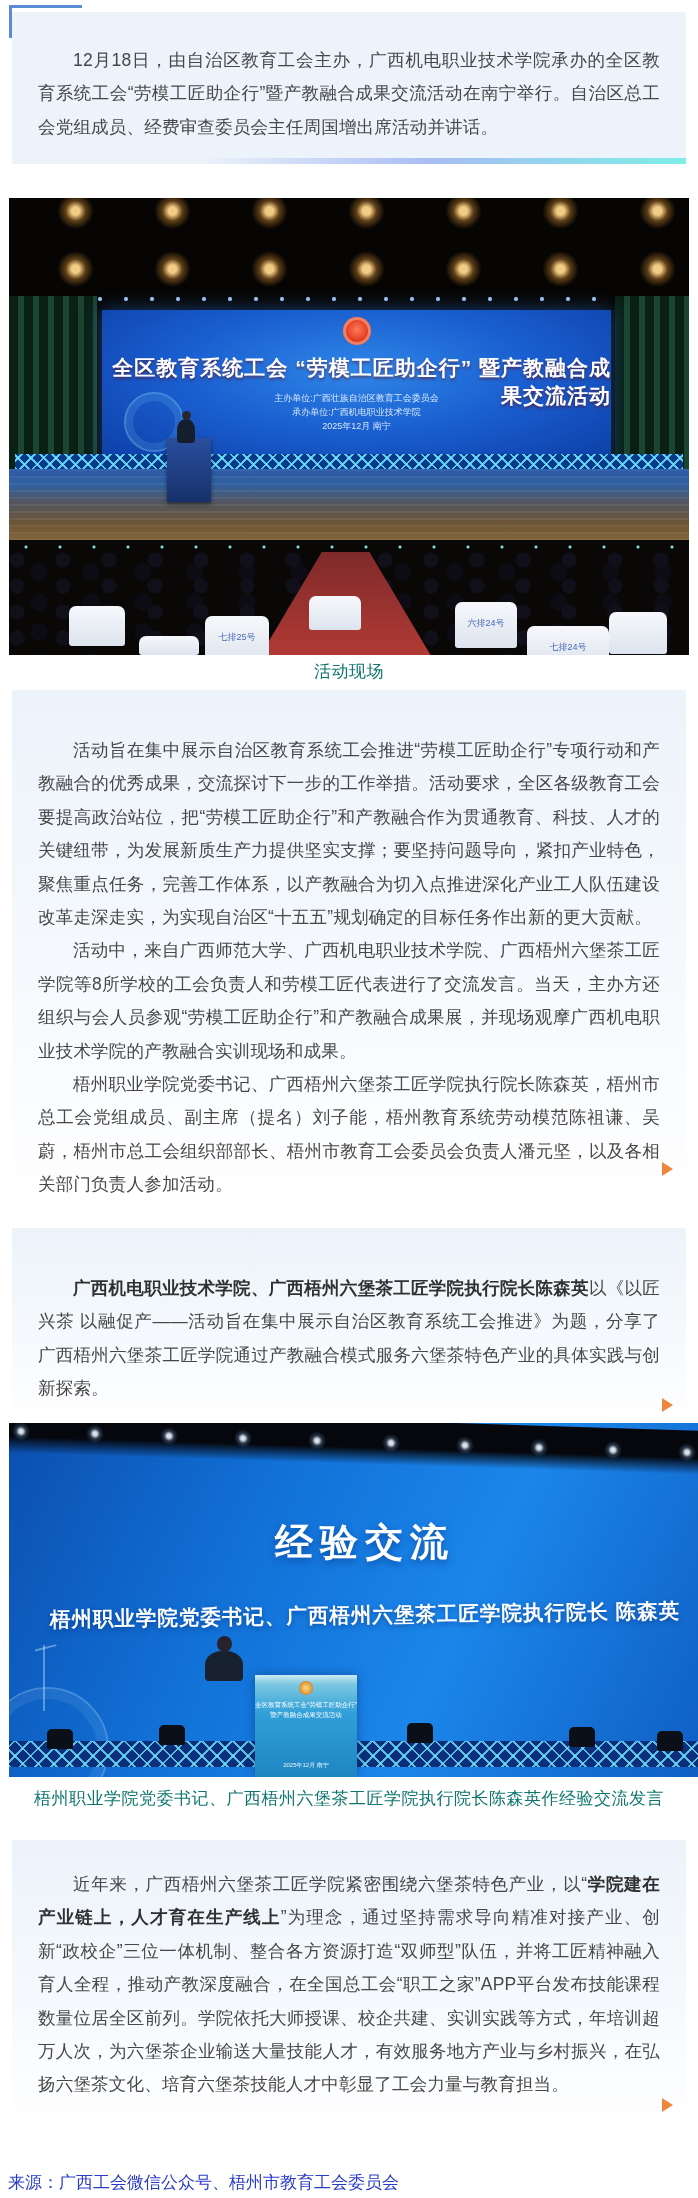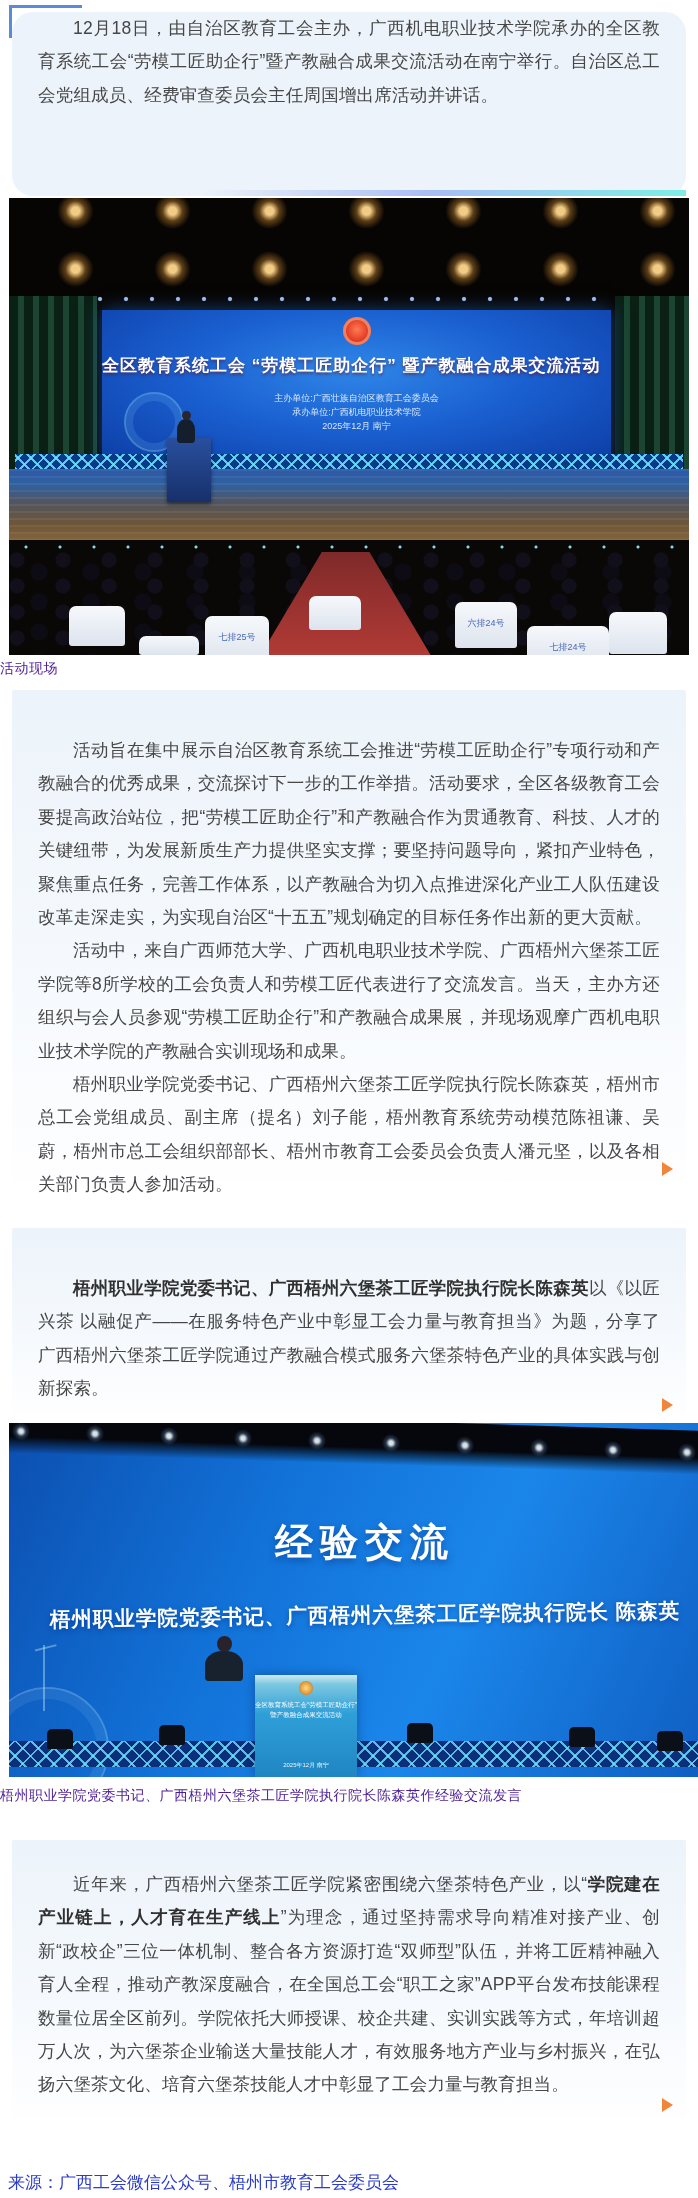--- a/index.html
+++ b/index.html
@@ -7,37 +7,37 @@
         font-family:"Liberation Sans","DejaVu Sans",sans-serif;}
 
   
   .corner-bracket{position:absolute;left:9px;top:5px;width:70px;height:30px;
         border-left:3px solid #5b8ad8;border-top:3px solid #5b8ad8;}
 
   
   .card{position:absolute;left:12px;width:674px;box-sizing:border-box;
         padding:0 26px;border-radius:2px;
         background:linear-gradient(180deg,#ecf3fa 0%,#f5f9fd 55%,#fefeff 100%);}
-  .card-intro{top:12px;height:184px;background:#ecf3fa;border-radius:21px;}
+  .card-intro{top:12px;height:152px;padding-top:32px;background:#ecf3fa;}
   .card-body{top:690px;height:492px;padding-top:44px;}
   .card-speech{top:1228px;height:186px;padding-top:44px;}
   .card-closing{top:1840px;height:278px;padding-top:28px;}
   .para{margin:0;color:#474747;font-size:17.5px;line-height:33.4px;
         text-align:justify;text-indent:2em;letter-spacing:.2px;}
   .para b{font-weight:700;color:#303030;}
   .gradient-bar{position:absolute;left:0;bottom:0;width:100%;height:6px;
         background:linear-gradient(90deg,rgba(255,255,255,0) 0%,rgba(255,255,255,0) 28%,
                    #a9bdf4 62%,#7deee6 100%);}
   .arrow{position:absolute;right:13px;width:0;height:0;
         border-left:11px solid #f0853c;border-top:7px solid transparent;
         border-bottom:7px solid transparent;}
   .arrow-body{bottom:6px;} .arrow-speech{bottom:2px;} .arrow-closing{bottom:6px;}
 
-  .caption{position:absolute;left:0;width:100%;text-align:left;color:#4c1d95;
-        font-size:14px;letter-spacing:.5px;}
+  .caption{position:absolute;left:0;width:100%;text-align:center;color:#0f766e;
+        font-size:17px;letter-spacing:.5px;}
   .caption1{top:660px;} .caption2{top:1787px;}
   .footer-source{position:absolute;left:8px;top:2171px;color:#2b3cc9;font-size:17px;}
 
   
   .photo{position:absolute;left:9px;width:680px;overflow:hidden;background:#0a0806;}
   .photo1{top:198px;height:457px;}
   .p1-top{position:absolute;left:0;top:0;width:100%;height:112px;background:#070503;
         background-image:radial-gradient(circle,rgba(255,214,140,.95) 4px,rgba(255,170,60,.35) 10px,transparent 18px);
         background-size:97px 58px;background-position:18px 42px;}
   .p1-dots{position:absolute;left:0;top:92px;width:100%;height:18px;
@@ -45,22 +45,22 @@
         background-size:26px 18px;}
   .curtain{position:absolute;top:98px;height:192px;
         background:repeating-linear-gradient(90deg,#0a2015 0 9px,#1b4530 9px 15px);}
   .curtainL{left:0;width:88px;} .curtainR{right:0;width:74px;}
   .screen1{position:absolute;left:93px;top:112px;width:509px;height:150px;
         background:radial-gradient(ellipse at 50% 40%,#2f86e8 0%,#1a5fd0 48%,#0d3ea6 100%);
         box-shadow:0 0 18px rgba(40,120,230,.5);}
   .emblem1{position:absolute;left:50%;top:7px;margin-left:-14px;width:28px;height:28px;border-radius:50%;
         background:radial-gradient(circle at 50% 45%,#ff7a52 0%,#e23b24 55%,#b92814 100%);
         box-shadow:inset 0 0 0 3px rgba(255,190,150,.55);}
-  .scr-title{position:absolute;left:0;top:44px;width:100%;text-align:left;color:#ffffff;
-        font-weight:700;font-size:17px;letter-spacing:1px;text-shadow:0 2px 3px rgba(110,0,0,.55);}
+  .scr-title{position:absolute;left:0;top:44px;width:100%;text-align:right;color:#ffffff;
+        font-weight:700;font-size:21px;letter-spacing:1px;text-shadow:0 2px 3px rgba(110,0,0,.55);}
   .scr-line{position:absolute;left:0;width:100%;text-align:center;color:#e6f2ff;font-size:9px;opacity:.92;}
   .scr-line1{top:82px;} .scr-line2{top:96px;} .scr-line3{top:110px;}
   .sky-medal{position:absolute;left:22px;bottom:8px;width:56px;height:56px;border-radius:50%;
         border:2px solid rgba(150,230,255,.35);box-shadow:inset 0 0 0 7px rgba(150,230,255,.14);}
   .sky-tower{position:absolute;left:47%;bottom:5px;width:34px;height:44px;opacity:.5;
         border:1px solid rgba(140,220,255,.6);clip-path:polygon(50% 0,64% 28%,64% 100%,36% 100%,36% 28%);}
   .band1{position:absolute;left:6px;top:256px;width:668px;height:15px;background:#083a8a;
         background-image:repeating-linear-gradient(45deg,rgba(110,225,255,.85) 0 2px,transparent 2px 9px),
                          repeating-linear-gradient(-45deg,rgba(110,225,255,.85) 0 2px,transparent 2px 9px);}
   .floor1{position:absolute;left:0;top:271px;width:100%;height:71px;
@@ -178,21 +178,21 @@
   <div class="caption caption1">活动现场</div>
 
   <section class="card card-body">
     <p class="para">活动旨在集中展示自治区教育系统工会推进“劳模工匠助企行”专项行动和产教融合的优秀成果，交流探讨下一步的工作举措。活动要求，全区各级教育工会要提高政治站位，把“劳模工匠助企行”和产教融合作为贯通教育、科技、人才的关键纽带，为发展新质生产力提供坚实支撑；要坚持问题导向，紧扣产业特色，聚焦重点任务，完善工作体系，以产教融合为切入点推进深化产业工人队伍建设改革走深走实，为实现自治区“十五五”规划确定的目标任务作出新的更大贡献。</p>
     <p class="para">活动中，来自广西师范大学、广西机电职业技术学院、广西梧州六堡茶工匠学院等8所学校的工会负责人和劳模工匠代表进行了交流发言。当天，主办方还组织与会人员参观“劳模工匠助企行”和产教融合成果展，并现场观摩广西机电职业技术学院的产教融合实训现场和成果。</p>
     <p class="para">梧州职业学院党委书记、广西梧州六堡茶工匠学院执行院长陈森英，梧州市总工会党组成员、副主席（提名）刘子能，梧州教育系统劳动模范陈祖谦、吴蔚，梧州市总工会组织部部长、梧州市教育工会委员会负责人潘元坚，以及各相关部门负责人参加活动。</p>
     <div class="arrow arrow-body"></div>
   </section>
 
   <section class="card card-speech">
-    <p class="para"><b>梧州职业学院党委书记、广西梧州六堡茶工匠学院执行院长陈森英</b><span>以《以匠兴茶 以融促产——在服务特色产业中彰显工会力量与教育担当》为题，分享了广西梧州六堡茶工匠学院通过产教融合模式服务六堡茶特色产业的具体实践与创新探索。</span></p>
+    <p class="para"><b>广西机电职业技术学院、广西梧州六堡茶工匠学院执行院长陈森英</b><span>以《以匠兴茶 以融促产——活动旨在集中展示自治区教育系统工会推进》为题，分享了广西梧州六堡茶工匠学院通过产教融合模式服务六堡茶特色产业的具体实践与创新探索。</span></p>
     <div class="arrow arrow-speech"></div>
   </section>
 
   <figure class="photo photo2" style="margin:0;">
     <div class="p2-medal"></div>
     <div class="p2-turbine"></div>
     <div class="p2-tower"></div>
     <div class="p2-top"></div>
     <div class="p2-title">经验交流</div>
     <div class="p2-sub">梧州职业学院党委书记、广西梧州六堡茶工匠学院执行院长 陈森英</div>

